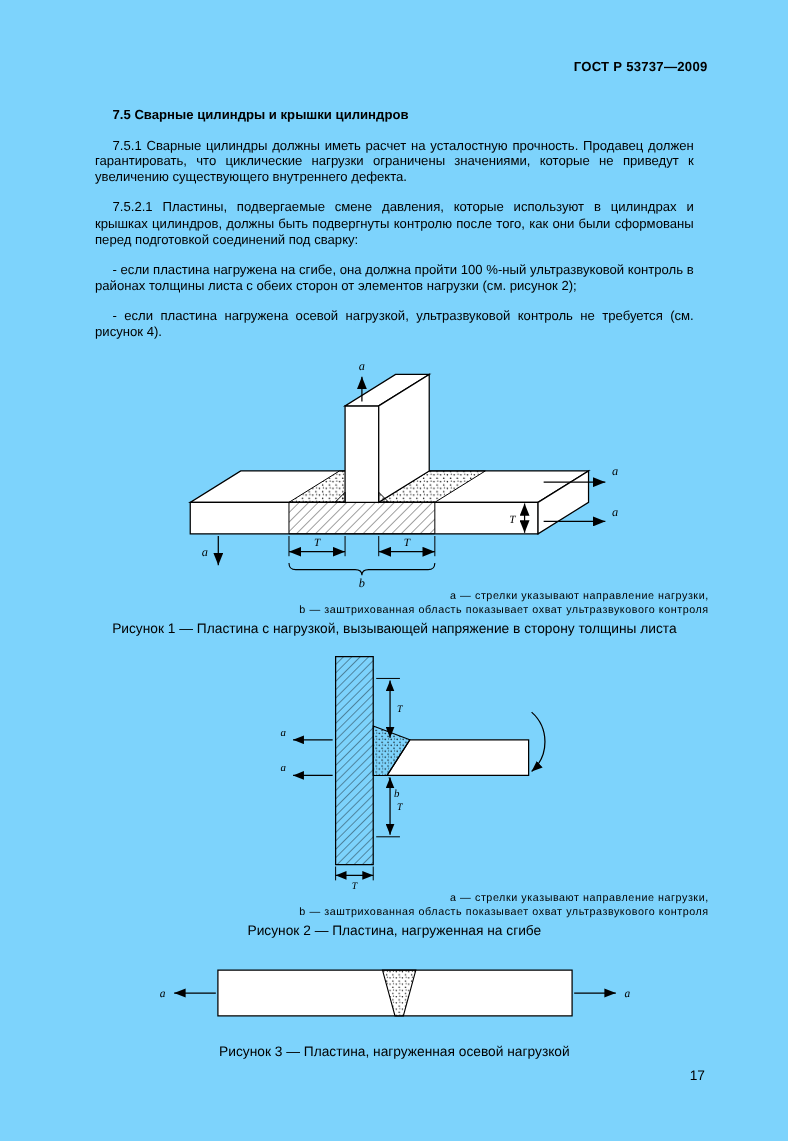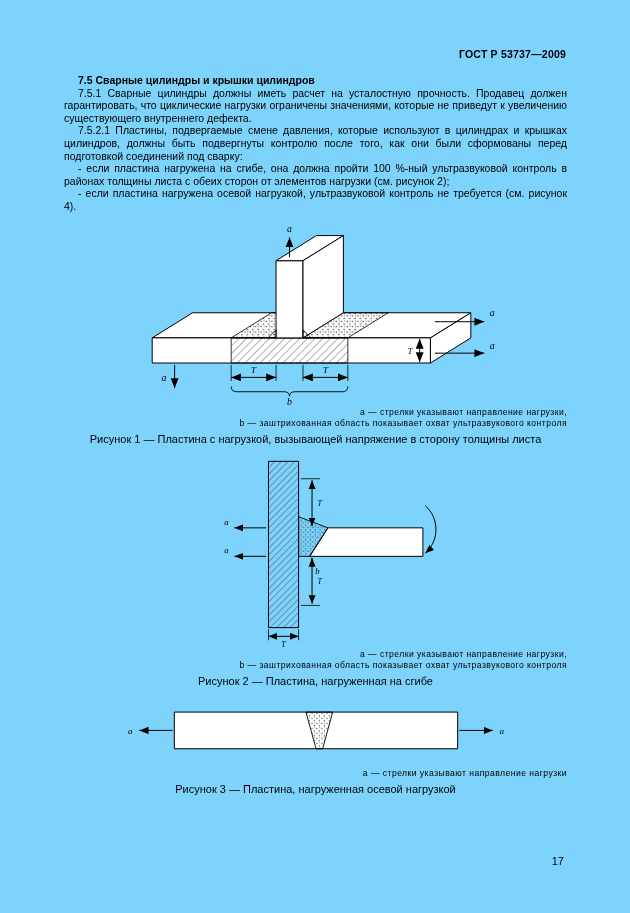--- a/index.html
+++ b/index.html
@@ -9,21 +9,21 @@
     overflow:hidden;margin:0 auto;
   }
   .doc-header{
     position:absolute;top:48px;right:64px;
     font-size:10.5px;font-weight:bold;letter-spacing:0.2px;
   }
   .content{
     position:absolute;top:74px;left:64px;width:503px;
     font-size:10.5px;line-height:12.6px;text-align:justify;
   }
-  .content p{margin:0;text-indent:14px;}
+  .content p{margin:12px;text-indent:14px;}
   .heading{font-weight:bold;}
   .figure{text-align:center;margin-top:8px;}
   .figure svg{display:inline-block;vertical-align:top;margin:2px 0 0 0;}
   .fig-notes{font-size:8.6px;line-height:11px;letter-spacing:0.45px;text-align:right;text-indent:0;}
   .fig-caption{font-size:11px;line-height:12px;text-align:center;margin:4px 0 6px 0;text-indent:0;}
   .page-number{position:absolute;right:66px;bottom:46px;font-size:11px;}
   .svg-lbl{
     font-family:"Liberation Serif","DejaVu Serif",serif;
     font-style:italic;font-size:11px;fill:#000;
   }
@@ -187,21 +187,18 @@
           <rect x="70" y="18" width="340" height="44" fill="#fff"></rect>
           <polygon points="228,18 260,18 248,62 240,62" fill="url(#d3)" stroke-width="0.9"></polygon>
           <line x1="68" y1="40" x2="28" y2="40" marker-end="url(#m3)"></line>
           <line x1="412" y1="40" x2="452" y2="40" marker-end="url(#m3)"></line>
         </g>
         <g>
           <text class="svg-lbl" x="17" y="44" text-anchor="middle">а</text>
           <text class="svg-lbl" x="463" y="44" text-anchor="middle">а</text>
         </g>
       </svg>
-      <div class="fig-notes">
-        <div>а — стрелки указывают направление нагрузки</div>
-      </div>
       <div class="fig-caption">Рисунок 3 — Пластина, нагруженная осевой нагрузкой</div>
     </div>
   </div>
 
   <div class="page-number">17</div>
 </div>
 
 </body></html>

